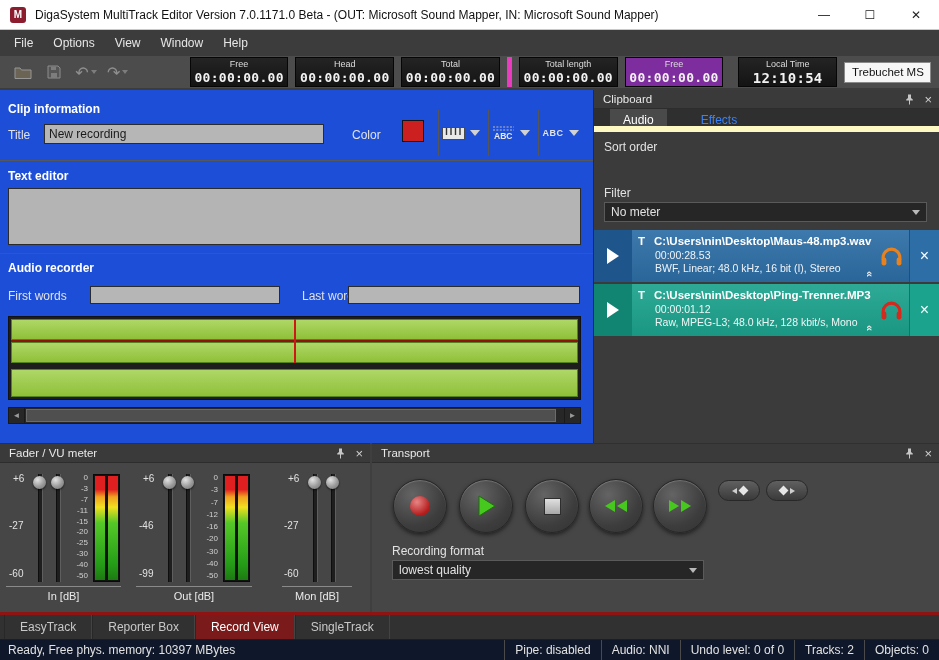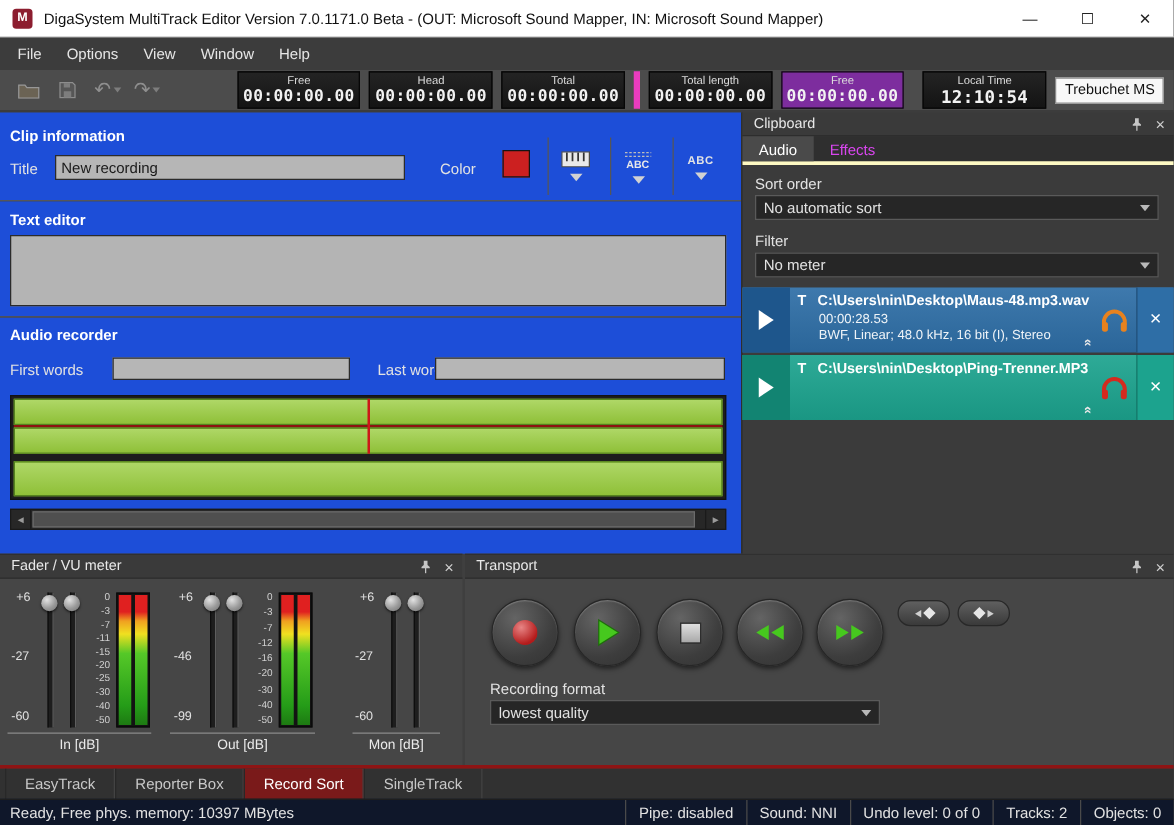--- a/index.html
+++ b/index.html
@@ -38,36 +38,36 @@
   .field-label { position:absolute; font-size:12px; color:#e2e2e2; white-space:nowrap; }
   .section-title { position:absolute; font-size:12px; font-weight:bold; color:#ffffff; white-space:nowrap; }
   .text-input { position:absolute; background:#b6b6b6; border:1px solid #2b2b2b; color:#1a1a1a; font-size:12px; padding:0 4px; height:20px; font-family:"Liberation Sans",sans-serif; }
   .dark-select { position:absolute; height:20px; background:#262626; border:1px solid #5a5a5a; color:#e2e2e2; font-size:12px; display:flex; align-items:center; padding:0 6px; }
   .select-chevron { margin-left:auto; width:0; height:0; border-left:4px solid transparent; border-right:4px solid transparent; border-top:5px solid #b9b9b9; }
 
   
   .left-panel { position:absolute; top:90px; left:0; width:593px; height:353px; background:#1d4ed8; }
   .hdivider { position:absolute; left:0; right:0; height:1px; background:#393939; border-bottom:1px solid #575757; }
   .color-swatch { position:absolute; width:22px; height:22px; border:1px solid #141414; }
-  .icon-btn { position:absolute; width:44px; height:46px; display:flex; flex-direction:column; align-items:center; justify-content:center; gap:5px; border-left:1px solid #565656; }
+  .icon-btn { position:absolute; width:44px; height:46px; display:flex; flex-direction:row; align-items:center; justify-content:center; gap:5px; border-left:1px solid #565656; }
   .icon-btn .chev { width:0; height:0; border-left:5px solid transparent; border-right:5px solid transparent; border-top:6px solid #d2d2d2; }
   .abc-text { font-size:9px; font-weight:bold; color:#e4e4e4; letter-spacing:0.5px; }
   .textarea-box { position:absolute; left:8px; right:12px; top:98px; height:57px; background:#b4b4b4; border:1px solid #2b2b2b; font-size:12px; color:#222; padding:3px; }
   .waveform { position:absolute; left:8px; right:12px; top:226px; height:84px; background:#1d1d1d; border:1px solid #121212; }
   .wave-bar { position:absolute; left:2px; right:2px; border:1px solid #55821e; background-image:linear-gradient(rgba(255,255,255,0.22),rgba(0,0,0,0.06)); }
   .wave-redline { position:absolute; left:2px; right:2px; height:2px; }
   .wave-cursor { position:absolute; width:2px; }
   .hscroll { position:absolute; left:8px; right:12px; top:317px; height:17px; background:#272727; border:1px solid #191919; }
   .hs-arrow { position:absolute; top:0; bottom:0; width:16px; display:flex; align-items:center; justify-content:center; color:#9a9a9a; font-size:8px; }
   .hs-thumb { position:absolute; left:17px; right:24px; top:1px; bottom:1px; background:#4f4f4f; border:1px solid #6b6b6b; }
 
   
   .clipboard-panel { position:absolute; top:90px; left:593px; width:346px; height:353px; background:#3b3b3b; border-left:1px solid #2a2a2a; }
-  .clip-tabs { display:flex; height:23px; background:#2f2f2f; border-bottom:3px solid #fef9c3; padding-left:0; }
-  .clip-tab { padding:4px 13px; font-size:12px; color:#d946ef; }
+  .clip-tabs { display:flex; height:23px; background:#2f2f2f; border-bottom:6px solid #fef9c3; padding-left:16px;gap:21px; }
+  .clip-tab { padding:4px 13px; font-size:12px; color:#3b82f6; }
   .clip-tab.active { background:#4a4a4a; color:#fff; }
   .clip-entry { position:absolute; left:0; right:0; height:52px; display:flex; align-items:stretch; background-image:linear-gradient(rgba(255,255,255,0.08),rgba(0,0,0,0.08)); }
   .entry-play { width:38px; display:flex; align-items:center; justify-content:center; }
   .entry-play .tri { width:0; height:0; border-left:12px solid #ffffff; border-top:8px solid transparent; border-bottom:8px solid transparent; }
   .entry-main { flex:1; padding:5px 4px 2px 6px; position:relative; color:#fff; overflow:hidden; }
   .entry-line1 { font-size:11.5px; font-weight:bold; white-space:nowrap; display:flex; gap:9px; }
   .entry-line2 { font-size:10.5px; margin:2px 0 0 17px; color:rgba(255,255,255,0.92); }
   .entry-line3 { font-size:10.5px; margin:1px 0 0 17px; color:rgba(255,255,255,0.92); white-space:nowrap; overflow:hidden; }
   .entry-chevrons { position:absolute; right:1px; bottom:4px; color:#e8e8e8; font-size:11px; font-weight:bold; transform:rotate(90deg); line-height:8px; }
   .entry-phone { width:35px; display:flex; align-items:center; justify-content:center; }
@@ -238,24 +238,20 @@
       </span>
       <span class="panel-close">×</span>
     </span>
   </div>
   <div class="clip-tabs">
     <span class="clip-tab active">Audio</span>
     <span class="clip-tab">Effects</span>
   </div>
 
   <div class="field-label" style="left:10px; top:50px;">Sort order</div>
-  <div class="dark-select" style="left:10px; right:12px; top:66px;">
-    <span>No automatic sort</span>
-    <span class="select-chevron"></span>
-  </div>
   <div class="field-label" style="left:10px; top:96px;text-align:center;">Filter</div>
   <div class="dark-select" style="left:10px; right:12px; top:112px;">
     <span>No meter</span>
     <span class="select-chevron"></span>
   </div>
 
   <div class="clip-entry" style="top: 140px; background-color: rgb(46, 110, 166);">
     <div class="entry-play" style="background-color: rgb(30, 86, 140);">
       <span class="tri"></span>
     </div>
@@ -282,20 +278,22 @@
 
   <div class="clip-entry" style="top: 194px; background-color: rgb(28, 163, 142);">
     <div class="entry-play" style="background-color: rgb(18, 132, 114);">
       <span class="tri"></span>
     </div>
     <div class="entry-main">
       <div class="entry-line1">
         <span>T</span>
         <span>C:\Users\nin\Desktop\Ping-Trenner.MP3</span>
       </div>
+      <div class="entry-line2">00:00:01.12</div>
+      <div class="entry-line3">Raw, MPEG-L3; 48.0 kHz, 128 kbit/s, Mono</div>
       <div class="entry-chevrons">«</div>
     </div>
     <div class="entry-phone" style="color: rgb(212, 42, 30);">
       <svg width="23" height="21" viewBox="0 0 22 20">
           <path d="M3 13 v-2 a8 8 0 0 1 16 0 v2" fill="none" stroke="currentColor" stroke-width="3"></path>
           <rect x="1.5" y="11" width="4.6" height="7.5" rx="2" fill="currentColor"></rect>
           <rect x="15.9" y="11" width="4.6" height="7.5" rx="2" fill="currentColor"></rect>
         </svg>
     </div>
     <div class="entry-close" style="background-color: rgb(28, 163, 142);">
@@ -438,24 +436,24 @@
     <span>lowest quality</span>
     <span class="select-chevron"></span>
   </div>
 </div>
 
 <div class="red-line" style="background: rgb(142, 20, 20);"></div>
 
 <div class="bottom-tabs">
   <div class="b-tab">EasyTrack</div>
   <div class="b-tab">Reporter Box</div>
-  <div class="b-tab active" style="background-color: rgb(122, 26, 26);">Record Sort</div>
+  <div class="b-tab active" style="background-color: rgb(122, 26, 26);">Record View</div>
   <div class="b-tab">SingleTrack</div>
 </div>
 
 <div class="statusbar">
   <div class="status-left">Ready, Free phys. memory: 10397 MBytes</div>
   <div class="status-seg">Pipe: disabled</div>
-  <div class="status-seg">Sound: NNI</div>
+  <div class="status-seg">Audio: NNI</div>
   <div class="status-seg">Undo level: 0 of 0</div>
   <div class="status-seg">Tracks: 2</div>
   <div class="status-seg">Objects: 0</div>
 </div>
 
 </body></html>

